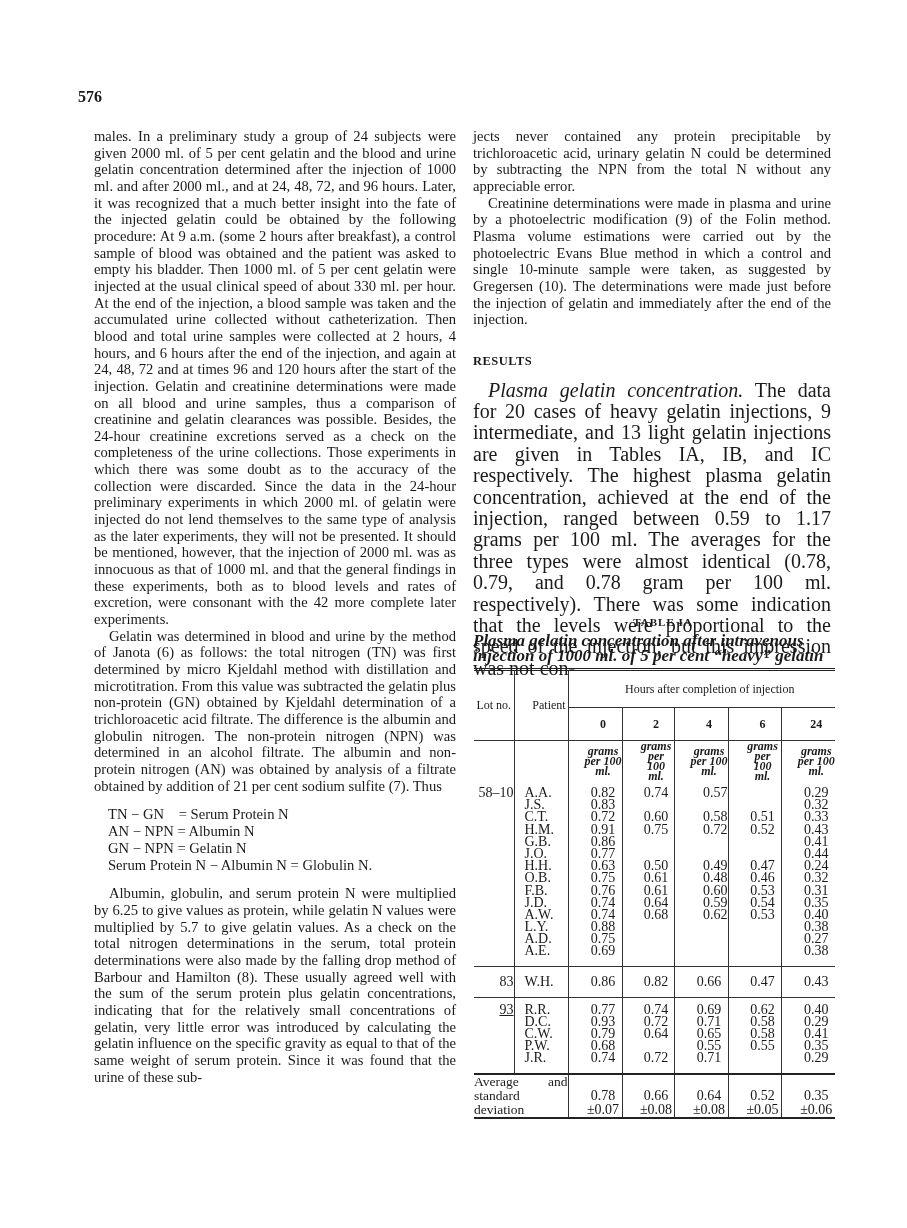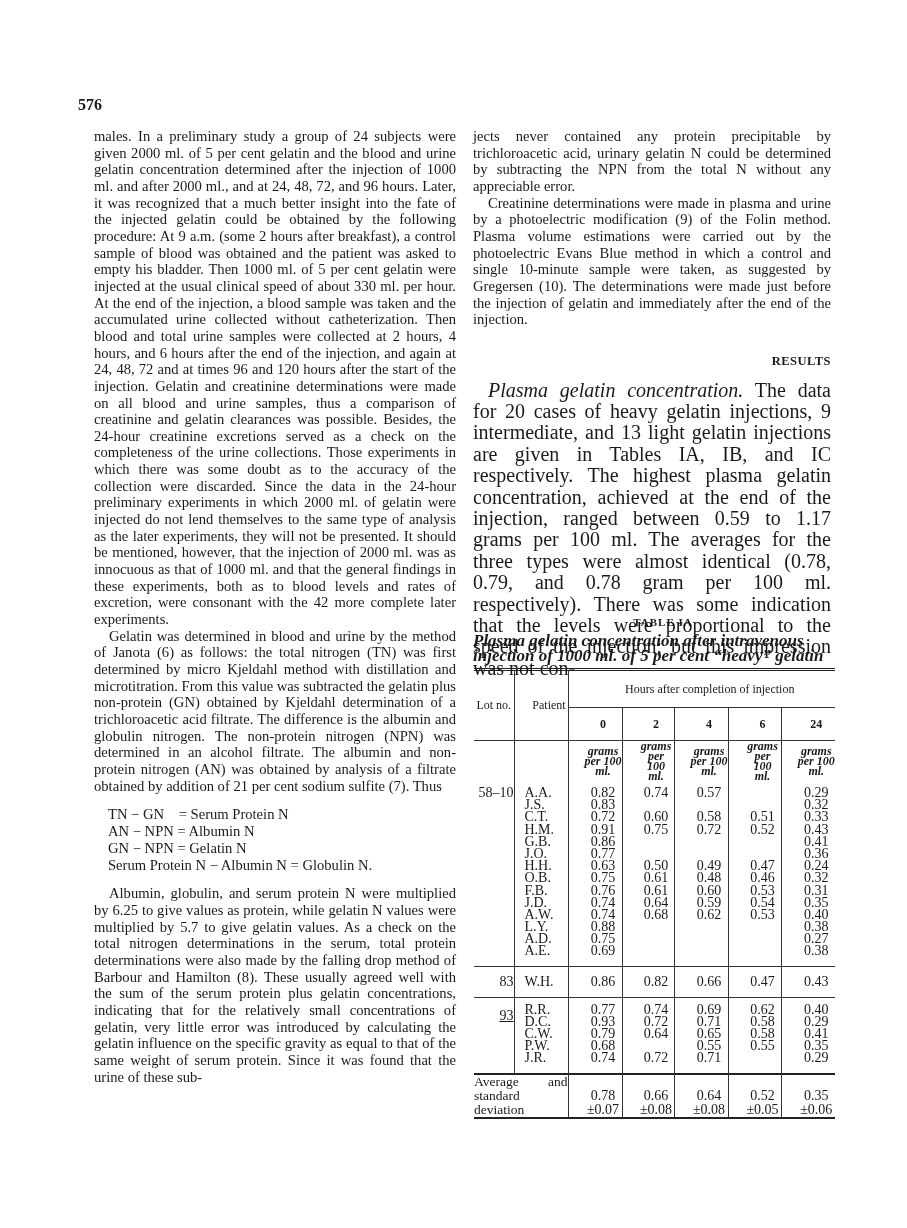--- a/index.html
+++ b/index.html
@@ -1,28 +1,28 @@
 <!DOCTYPE html>
 <html><head>
 <meta charset="utf-8">
 <style>
   html, body { margin:0; padding:0; background:#fff; }
   body { width:907px; height:1228px; position:relative; overflow:hidden;
          font-family:"Liberation Serif","DejaVu Serif",serif; color:#1a1a1a; }
-  .header { position:absolute; top:88px; left:78px; width:760px; height:20px;margin-top:8px; }
+  .header { position:absolute; top:88px; left:78px; width:760px; height:20px; }
   .page-no { position:absolute; left:0; top:0; font-size:16px; font-weight:bold; }
   .running-head { position:absolute; left:210px; top:2px; font-size:12.5px; letter-spacing:1px; font-weight:bold; }
   .col { position:absolute; font-size:14.6px; line-height:16.65px; text-align:justify; }
   .col-left { left:94px; top:128px; width:362px; }
   .col-right { left:473px; top:128px; width:358px; }
   .col p { margin:0; }
   .indent { text-indent:15px; }
   .equations { margin:12px 0 12px 14px; line-height:16.8px; }
   .equations div { white-space:pre; }
-  .results-head { text-align:right; font-weight:bold; font-size:12.5px; letter-spacing:0.5px; margin:25px 0 10px; }
+  .results-head { text-align:left; font-weight:bold; font-size:12.5px; letter-spacing:0.5px; margin:25px 0 10px; }
   .results-text { font-size:20px; line-height:21.4px; text-align:justify; }
   .results-text .lead { font-style:italic; }
   .table-label { position:absolute; left:473px; top:616px; width:380px; text-align:center; font-size:11px; font-weight:bold; letter-spacing:1px; }
   .table-caption { position:absolute; left:473px; top:633px; width:380px; text-align:left; font-size:17px; font-style:italic; font-weight:bold; line-height:15px; }
   table.data { position:absolute; left:474px; top:668px; width:361px; border-collapse:collapse; font-size:14px; }
   table.data th, table.data td { padding:0; text-align:center; }
   table.data { border-top:3px double #222; border-bottom:2px solid #222; }
   table.data .vline { border-left:1.5px solid #333;padding-left:16px; }
   table.data th { font-weight:normal; font-size:12px; }
   .h-span { height:36px; border-bottom:1.5px solid #333; }
@@ -140,21 +140,21 @@
           <div></div>
           <div>0.50</div>
           <div>0.61</div>
           <div>0.61</div>
           <div>0.64</div>
           <div>0.68</div>
           <div></div>
           <div></div>
           <div></div>
         </td>
-        <td class="vline cellstack" style="padding-top: 6px; padding-bottom: 8px;">
+        <td class="vline cellstack" style="padding-top: 6px; padding-bottom: 8px; text-align: right;">
           <div>0.57</div>
           <div></div>
           <div>0.58</div>
           <div>0.72</div>
           <div></div>
           <div></div>
           <div>0.49</div>
           <div>0.48</div>
           <div>0.60</div>
           <div>0.59</div>
@@ -178,21 +178,21 @@
           <div></div>
           <div></div>
           <div></div>
         </td>
         <td class="vline cellstack" style="padding-top: 6px; padding-bottom: 8px;">
           <div>0.29</div>
           <div>0.32</div>
           <div>0.33</div>
           <div>0.43</div>
           <div>0.41</div>
-          <div>0.36</div>
+          <div>0.44</div>
           <div>0.24</div>
           <div>0.32</div>
           <div>0.31</div>
           <div>0.35</div>
           <div>0.40</div>
           <div>0.38</div>
           <div>0.27</div>
           <div>0.38</div>
         </td>
       </tr>
@@ -211,21 +211,21 @@
           <div>0.66</div>
         </td>
         <td class="vline cellstack">
           <div>0.47</div>
         </td>
         <td class="vline cellstack">
           <div>0.43</div>
         </td>
       </tr>
   <tr class="grp" id="g2">
-        <td class="lot" style="padding-top: 12px; padding-bottom: 8px; text-decoration: underline;">93</td>
+        <td class="lot" style="padding-top: 6px; padding-bottom: 8px; text-decoration: underline;">93</td>
         <td class="pat vline cellstack" style="padding-top: 6px; padding-bottom: 8px;">
           <div>R.R.</div>
           <div>D.C.</div>
           <div>C.W.</div>
           <div>P.W.</div>
           <div>J.R.</div>
         </td>
         <td class="vline cellstack" style="padding-top: 6px; padding-bottom: 8px;">
           <div>0.77</div>
           <div>0.93</div>

